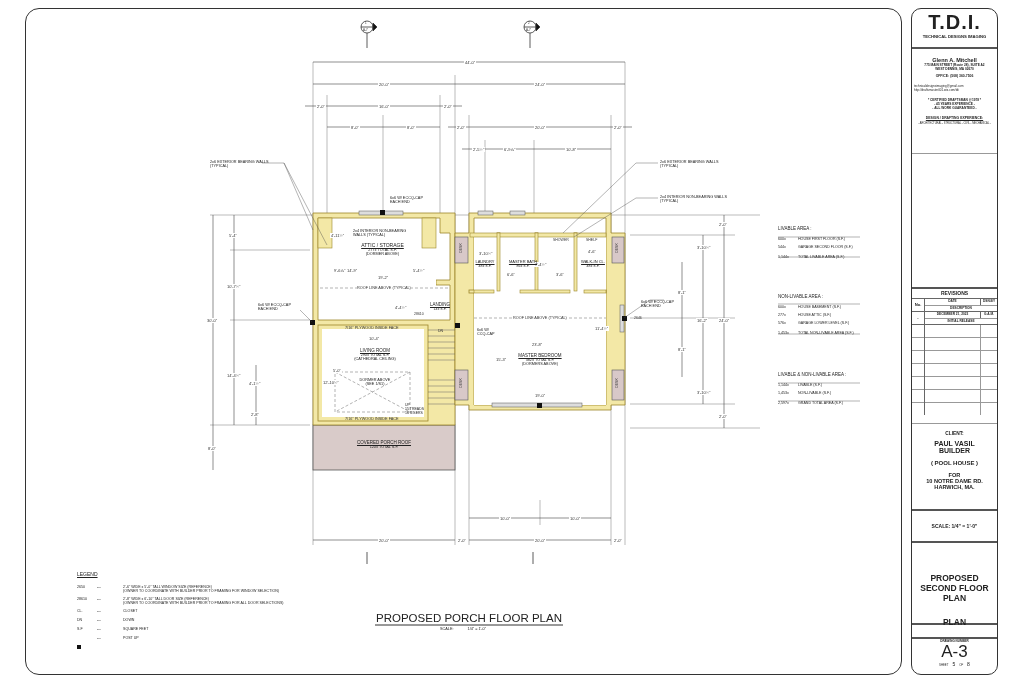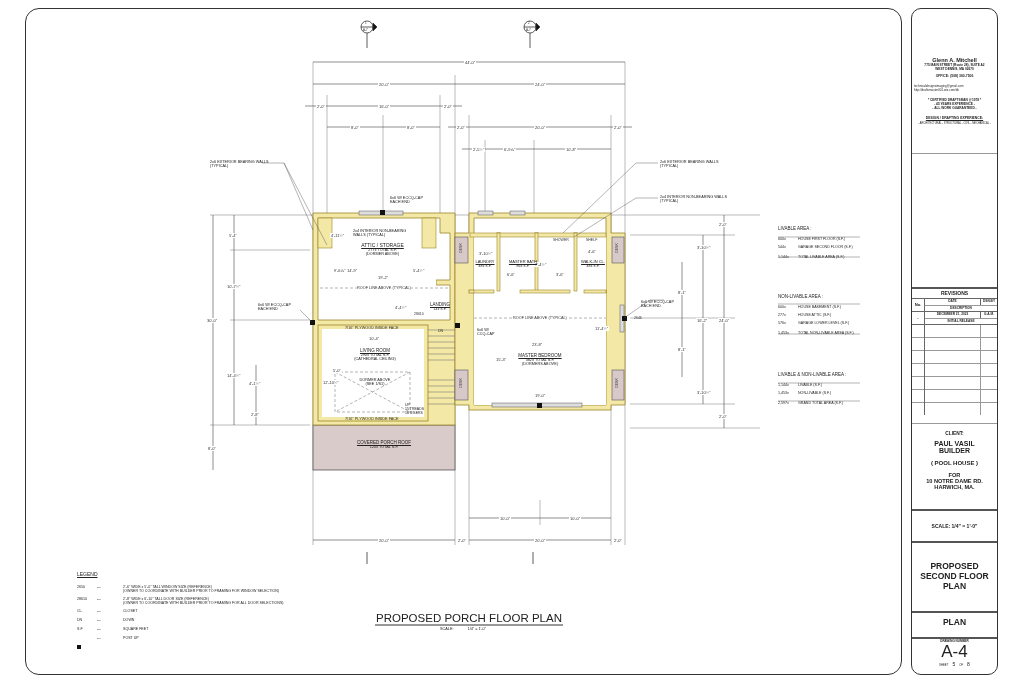--- a/index.html
+++ b/index.html
@@ -431,20 +431,24 @@
     </div>
 </div>
 
 <div class="abs" style="left:375px;top:612px;width:188px;text-align:center;font-size:11.5px;color:#222;">PROPOSED PORCH FLOOR PLAN</div>
 <div class="abs" style="left:440px;top:627px;font-size:3.8px;display:flex;gap:14px;">
   <span>SCALE:</span>
   <span>1/4" = 1'-0"</span>
 </div>
 
 <div class="tb">
+  <div class="sec" style="top:0;height:38px;">
+    <div style="font-size:20px;font-weight:bold;letter-spacing:1px;margin-top:2px;">T.D.I.</div>
+    <div style="font-size:4.2px;font-weight:bold;">TECHNICAL DESIGNS IMAGING</div>
+  </div>
   <div class="sec" style="top:40px;height:104px;border-bottom:1px solid #999;">
     <div style="font-size:5.5px;font-weight:bold;margin-top:8px;">Glenn A. Mitchell</div>
     <div style="font-size:3.2px;font-weight:bold;">775 MAIN STREET (Route 28), SUITE A2</div>
     <div style="font-size:3.2px;font-weight:bold;">WEST DENNIS, MA 02670</div>
     <div style="font-size:3.4px;font-weight:bold;margin-top:3px;">OFFICE: (508) 360-7506</div>
     <div style="font-size:3px;text-align:left;padding-left:2px;margin-top:6px;">technicaldesignsimaging@gmail.com</div>
     <div style="font-size:3px;text-align:left;padding-left:2px;">http://draftsmaster001.wix.com/tdi</div>
     <div style="font-size:3.2px;font-weight:bold;margin-top:6px;">* CERTIFIED DRAFTSMAN @1978 *</div>
     <div style="font-size:3.2px;font-weight:bold;">- 45 YEARS EXPERIENCE -</div>
     <div style="font-size:3.2px;font-weight:bold;">- ALL WORK GUARANTEED -</div>
@@ -484,29 +488,29 @@
   <div class="sec" style="top:414px;height:86px;">
     <div style="font-size:4.8px;font-weight:bold;margin-top:8px;">CLIENT:</div>
     <div style="font-size:7px;font-weight:bold;margin-top:4px;">PAUL VASIL</div>
     <div style="font-size:7px;font-weight:bold;">BUILDER</div>
     <div style="font-size:6px;font-weight:bold;margin-top:6px;">( POOL HOUSE )</div>
     <div style="font-size:5.6px;font-weight:bold;margin-top:6px;">FOR</div>
     <div style="font-size:5.6px;font-weight:bold;">10 NOTRE DAME RD.</div>
     <div style="font-size:5.6px;font-weight:bold;">HARWICH, MA.</div>
   </div>
   <div class="sec" style="top:502px;height:30px;line-height:30px;font-size:5px;font-weight:bold;">SCALE: 1/4" = 1'-0"</div>
-  <div class="sec" style="top:540px;height:62px;">
+  <div class="sec" style="top:552px;height:62px;">
     <div style="font-size:8.5px;font-weight:bold;margin-top:12px;">PROPOSED</div>
     <div style="font-size:8.5px;font-weight:bold;">SECOND FLOOR</div>
     <div style="font-size:8.5px;font-weight:bold;">PLAN</div>
   </div>
   <div class="sec" style="top:598px;height:30px;line-height:30px;font-size:8.5px;font-weight:bold;">PLAN</div>
   <div class="abs" style="left:0;right:0;top:630px;text-align:center;">
     <div style="font-size:3px;font-weight:bold;">DRAWING NUMBER</div>
-    <div style="font-size:17px;line-height:18px;">A-4</div>
+    <div style="font-size:17px;line-height:18px;">A-3</div>
     <div style="font-size:4px;display:flex;justify-content:center;gap:4px;align-items:baseline;">
       <span style="font-size:2.8px;">SHEET</span>
       <span style="font-size:5px;">5</span>
       <span style="font-size:2.8px;">OF</span>
       <span style="font-size:5px;">8</span>
     </div>
   </div>
 </div>
 
 </body></html>

